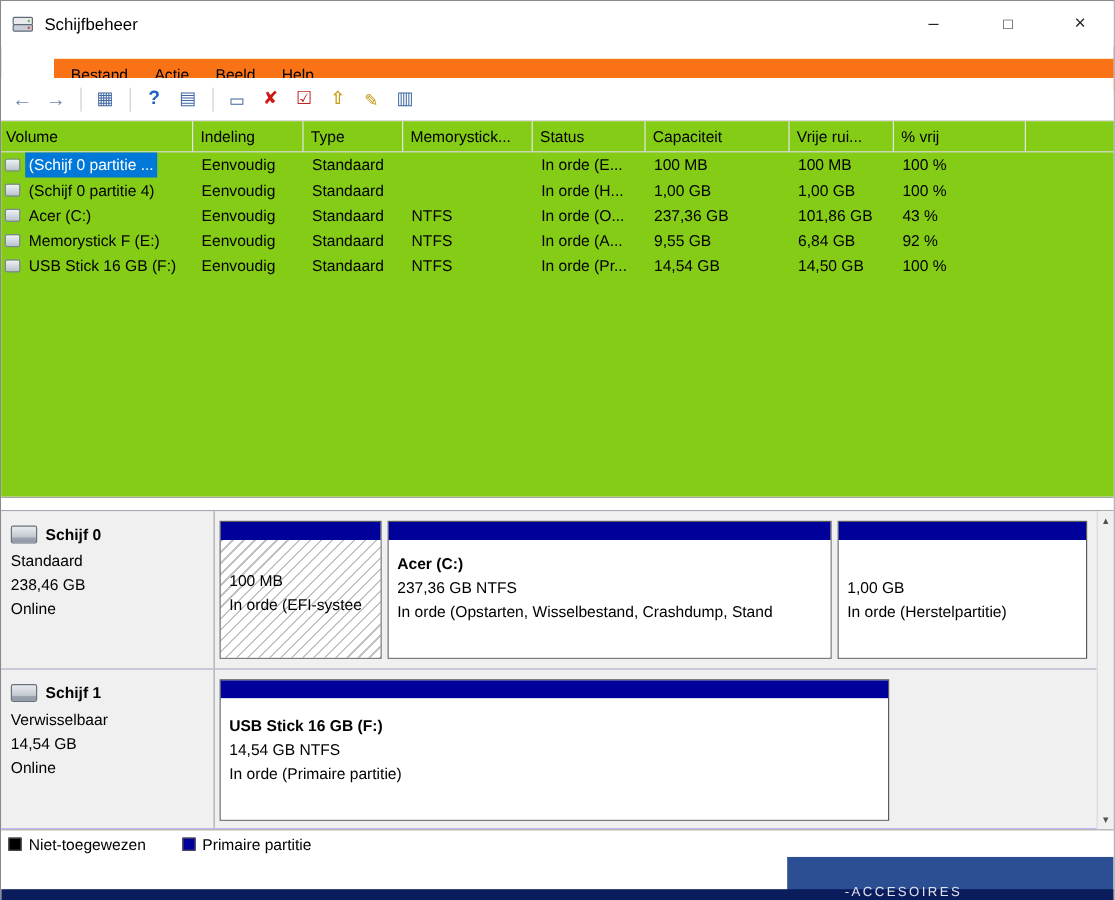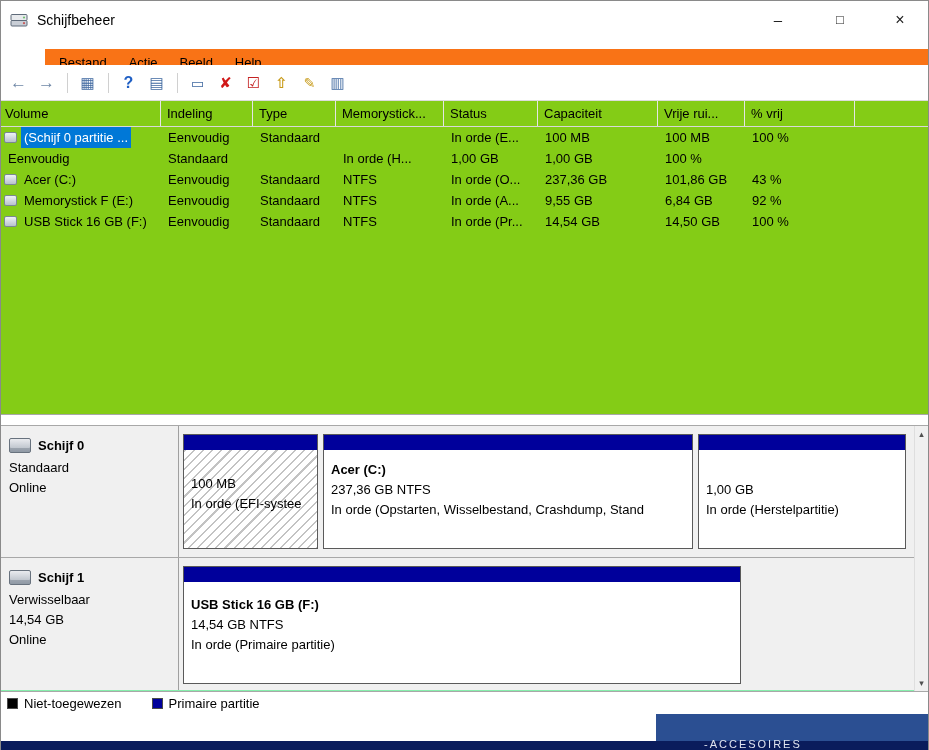--- a/index.html
+++ b/index.html
@@ -51,21 +51,21 @@
   .cell { line-height: 21px; padding-left: 7px; white-space: nowrap; overflow: hidden; }
   .cell.vol { display: flex; align-items: center; gap: 4px; padding-left: 3px; }
   .vol-icon { width: 13px; height: 11px; flex: none; background: linear-gradient(#eef2f6, #b9c2cc); border: 1px solid #7b8794; border-radius: 2px; }
   .vol-label { padding: 1px 3px; }
   .vol-label.selected { background: #0078d7; color: #fff; }
 
   
   .splitter { position: absolute; top: 413px; left: 0; right: 0; height: 12px; background: #ffffff; border-top: 1px solid #a8a8a8; border-bottom: 1px solid #a8a8a8; }
 
   
-  .diskview { position: absolute; top: 425px; left: 0; right: 14px; height: 267px; background: #86efac; }
+  .diskview { position: absolute; top: 425px; left: 0; right: 14px; height: 267px; background: #c4b5fd; }
   .disk-row { height: 132px; display: flex; border-bottom: 1px solid #a8a8a8; }
   .disk-row:last-child { border-bottom: none; }
   .disk-panel { width: 178px; flex: none; background: #f0f0f0; border-right: 1px solid #a0a0a0; padding: 12px 8px 0 8px; }
   .disk-head { display: flex; align-items: center; gap: 7px; margin-bottom: 5px; }
   .disk-icon { width: 22px; height: 15px; flex: none; background: linear-gradient(#e9ebef, #aeb6c0); border: 1px solid #68727e; border-radius: 2px; box-shadow: inset 0 -4px 0 rgba(90,100,115,.35); }
   .disk-name { font-weight: bold; }
   .disk-line { line-height: 20px; }
   .graph { flex: 1; position: relative; background: #f0f0f0; }
   .part { position: absolute; top: 8px; height: 115px; border: 1px solid #5a5a5a; display: flex; flex-direction: column; background: #fff; }
   .part-head { height: 15px; flex: none; background: #00009b; }
@@ -188,20 +188,24 @@
       <div class="cell">Standaard</div>
       <div class="cell"></div>
       <div class="cell">In orde (E...</div>
       <div class="cell">100 MB</div>
       <div class="cell">100 MB</div>
       <div class="cell">100 %</div>
       <div class="cell"></div>
     </div>
 
     <div class="grid lv-row">
+      <div class="cell vol">
+        <span class="vol-icon"></span>
+        <span class="vol-label">(Schijf 0 partitie 4)</span>
+      </div>
       <div class="cell">Eenvoudig</div>
       <div class="cell">Standaard</div>
       <div class="cell"></div>
       <div class="cell">In orde (H...</div>
       <div class="cell">1,00 GB</div>
       <div class="cell">1,00 GB</div>
       <div class="cell">100 %</div>
       <div class="cell"></div>
     </div>
 
@@ -255,20 +259,21 @@
 
   <div class="diskview">
 
     <div class="disk-row">
       <div class="disk-panel">
         <div class="disk-head">
           <span class="disk-icon"></span>
           <span class="disk-name">Schijf 0</span>
         </div>
         <div class="disk-line">Standaard</div>
+        <div class="disk-line">238,46 GB</div>
         <div class="disk-line">Online</div>
       </div>
       <div class="graph">
         <div class="part d0p0">
           <div class="part-head"></div>
           <div class="part-body hatched pad2">
             <div class="p-line">100 MB</div>
             <div class="p-line">In orde (EFI-systee</div>
           </div>
         </div>

